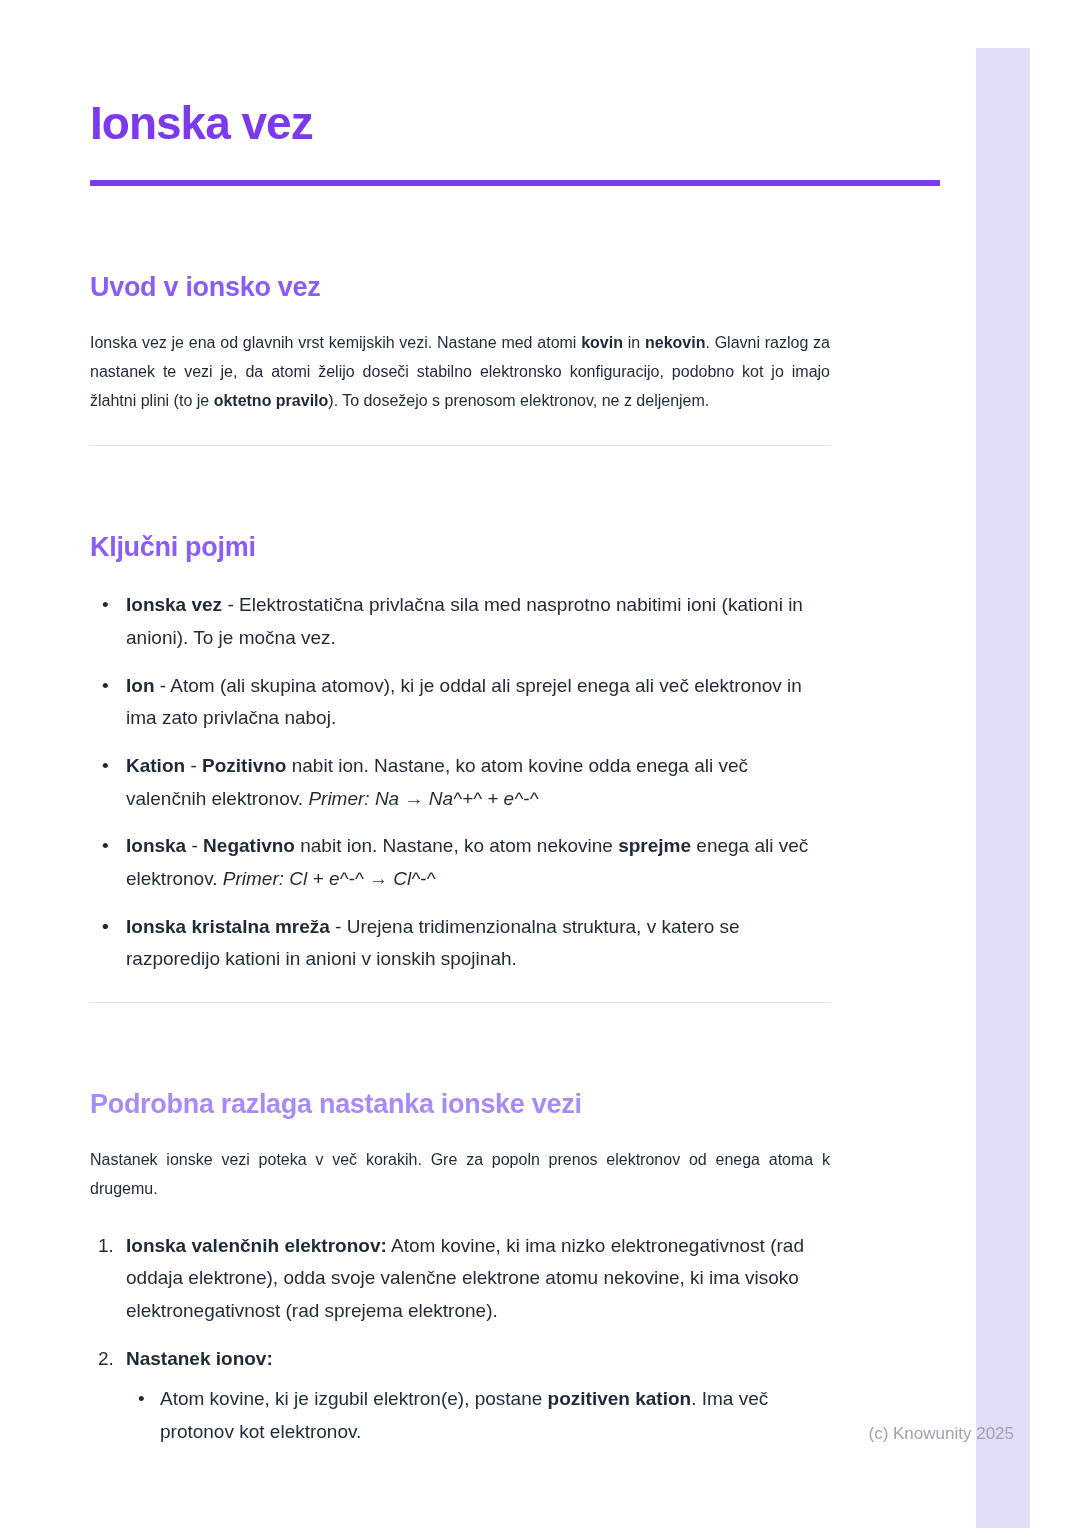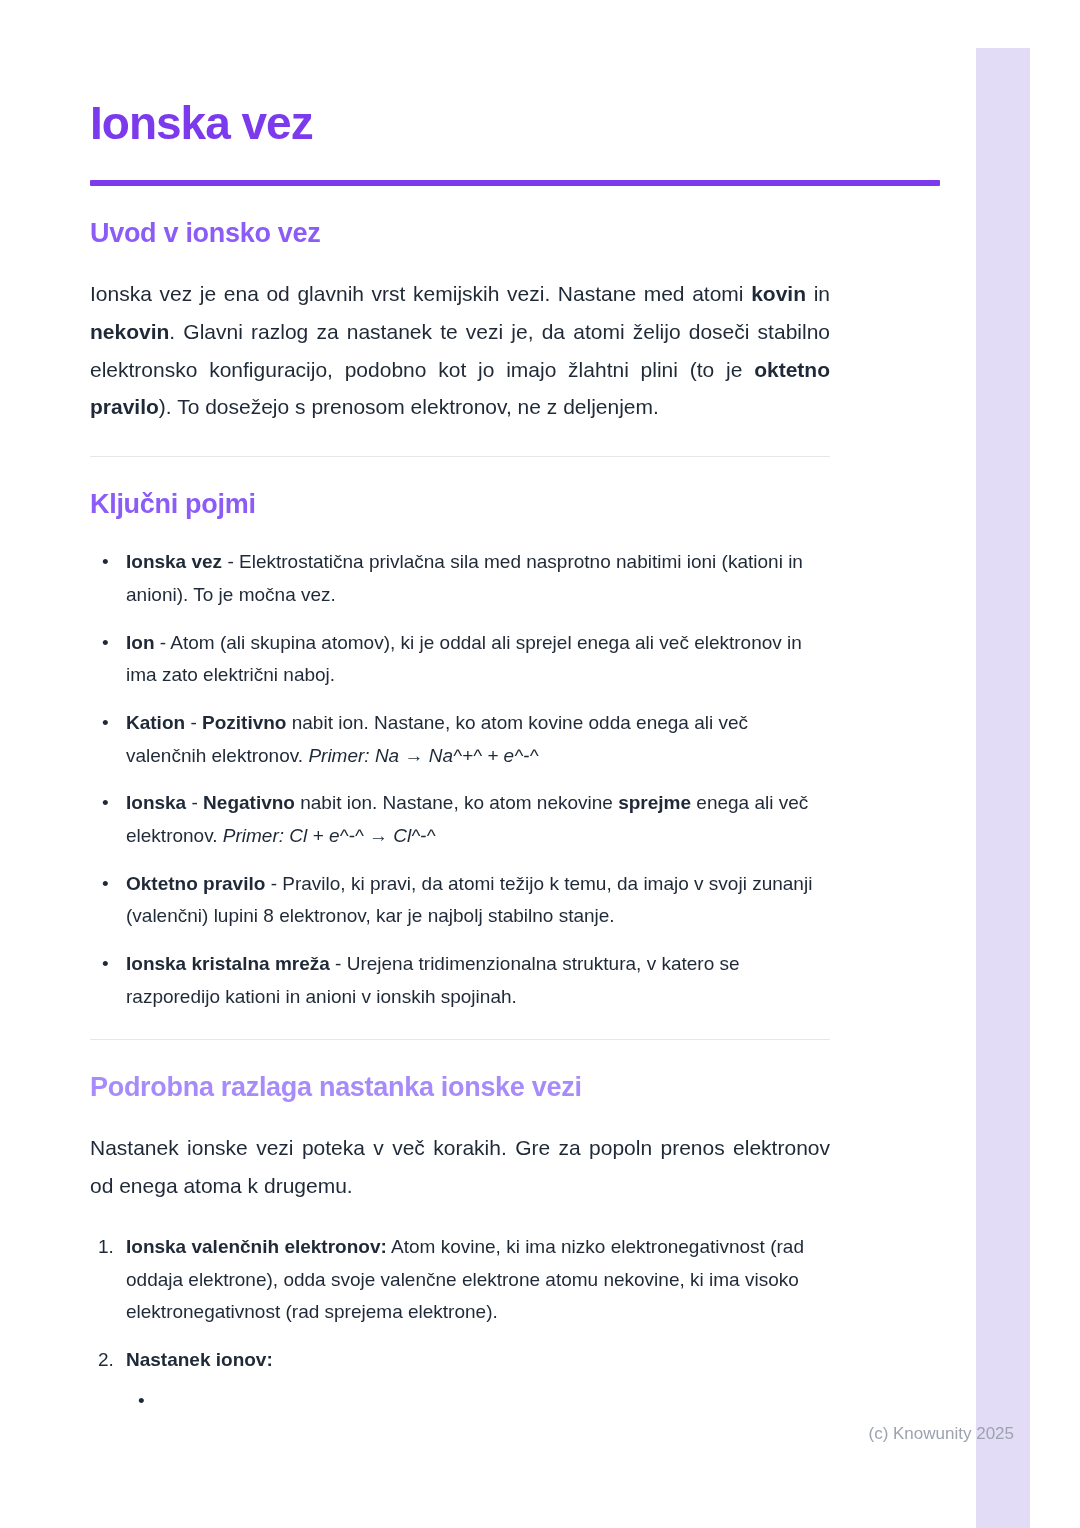--- a/index.html
+++ b/index.html
@@ -36,29 +36,29 @@
   .title-rule {
     height: 6px;
     width: 850px;
     margin-top: 30px;
     background: var(--c-rule, #7C3AED);
     border-radius: 1px;
   }
   .section-heading {
     font-size: 27px;
     font-weight: 700;
-    margin-top: 32px;
+    margin-top: 86px;
     letter-spacing: -0.3px;
   }
   .h-accent { color: var(--c-heading, #8B5CF6); }
   .h-light  { color: var(--c-heading_light, #A78BFA); }
   p.body {
     width: 740px;
     margin-top: 26px;
-    font-size: 21px;
+    font-size: 16px;
     line-height: 1.8;
     text-align: justify;
   }
   .divider {
     width: 740px;
     height: 1px;
     margin-top: 30px;
     background: var(--c-divider, #E5E7EB);
   }
   .divider.d2 { margin-top: 26px; }
@@ -120,33 +120,32 @@
 
   <h2 class="section-heading h-accent">Ključni pojmi</h2>
 
   <ul class="bullets">
     <li>
       <span class="marker">•</span>
       <span><span style="font-weight: 700;">Ionska vez</span><span> - Elektrostatična privlačna sila med nasprotno nabitimi ioni (kationi in anioni). To je močna vez.</span></span>
     </li>
     <li>
       <span class="marker">•</span>
-      <span><span style="font-weight: 700;">Ion</span><span> - Atom (ali skupina atomov), ki je oddal ali sprejel enega ali več elektronov in ima zato električni naboj.</span></span>
+      <span><span style="font-weight: 700;">Ion</span><span> - Atom (ali skupina atomov), ki je oddal ali sprejel enega ali več elektronov in ima zato privlačna naboj.</span></span>
     </li>
     <li>
       <span class="marker">•</span>
       <span><span style="font-weight: 700;">Kation</span><span> - </span><span style="font-weight: 700;">Pozitivno</span><span> nabit ion. Nastane, ko atom kovine </span><span style="font-weight: 400;">odda</span><span> enega ali več valenčnih elektronov. </span><span style="font-style: italic;">Primer: Na → Na^+^ + e^-^</span></span>
     </li>
     <li>
       <span class="marker">•</span>
       <span><span style="font-weight: 700;">Ionska</span><span> - </span><span style="font-weight: 700;">Negativno</span><span> nabit ion. Nastane, ko atom nekovine </span><span style="font-weight: 700;">sprejme</span><span> enega ali več elektronov. </span><span style="font-style: italic; text-align: center;">Primer: Cl + e^-^ → Cl^-^</span></span>
     </li>
     <li>
       <span class="marker">•</span>
-      <span><span style="font-weight: 700;">Oktetno pravilo</span><span> - Pravilo, ki pravi, da atomi težijo k temu, da imajo v svoji zunanji (valenčni) lupini 8 elektronov, kar je najbolj stabilno stanje.</span></span>
     </li>
     <li>
       <span class="marker">•</span>
       <span><span style="font-weight: 700; margin-top: 36px;">Ionska kristalna mreža</span><span> - Urejena tridimenzionalna struktura, v katero se razporedijo kationi in anioni v ionskih spojinah.</span></span>
     </li>
   </ul>
 
   <div class="divider d2"></div>
 
   <h2 class="section-heading h-light">Podrobna razlaga nastanka ionske vezi</h2>
@@ -156,20 +155,21 @@
     <li>
       <span class="marker num">1.</span>
       <span><span style="font-weight: 700;">Ionska valenčnih elektronov:</span><span> Atom kovine, ki ima nizko elektronegativnost (rad oddaja elektrone), odda svoje valenčne elektrone atomu nekovine, ki ima visoko elektronegativnost (rad sprejema elektrone).</span></span>
     </li>
     <li>
       <span class="marker num">2.</span>
       <span><span style="font-weight: 700;">Nastanek ionov:</span></span>
       <ul class="sub">
         <li>
           <span class="marker">•</span>
+          <span><span>Atom kovine, ki je izgubil elektron(e), postane </span><span style="font-weight: 700;">pozitiven kation</span><span>. Ima več protonov kot elektronov.</span></span>
         </li>
       </ul>
     </li>
   </ol>
 
 </div>
 
 <div class="footer-credit">(c) Knowunity 2025</div>
 
 </body></html>

